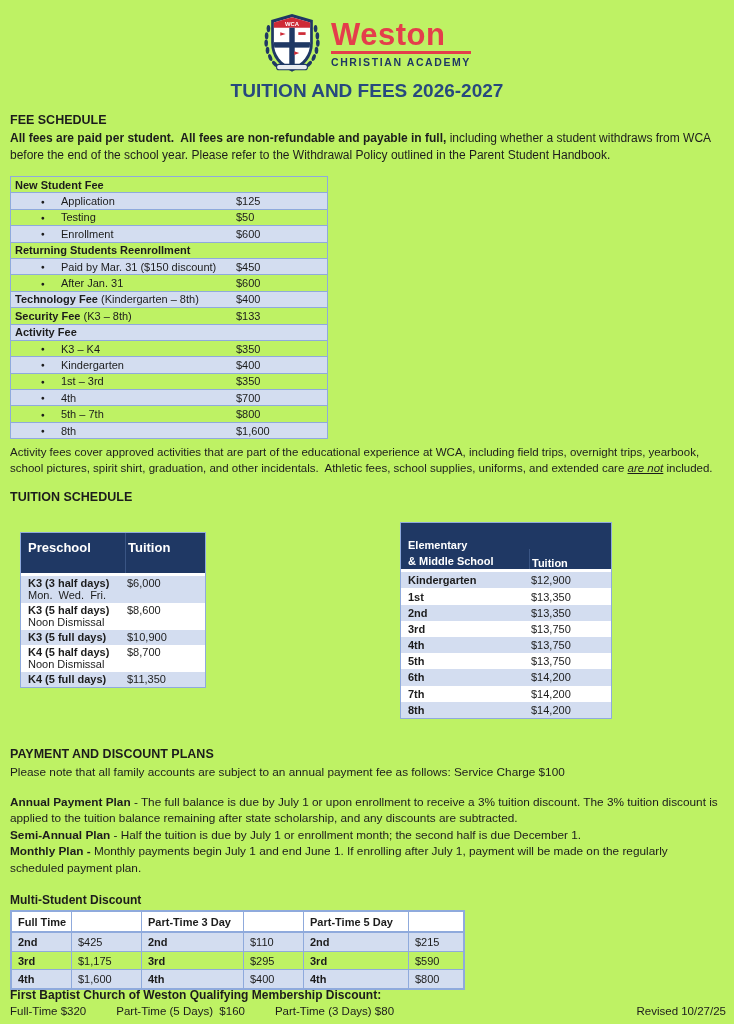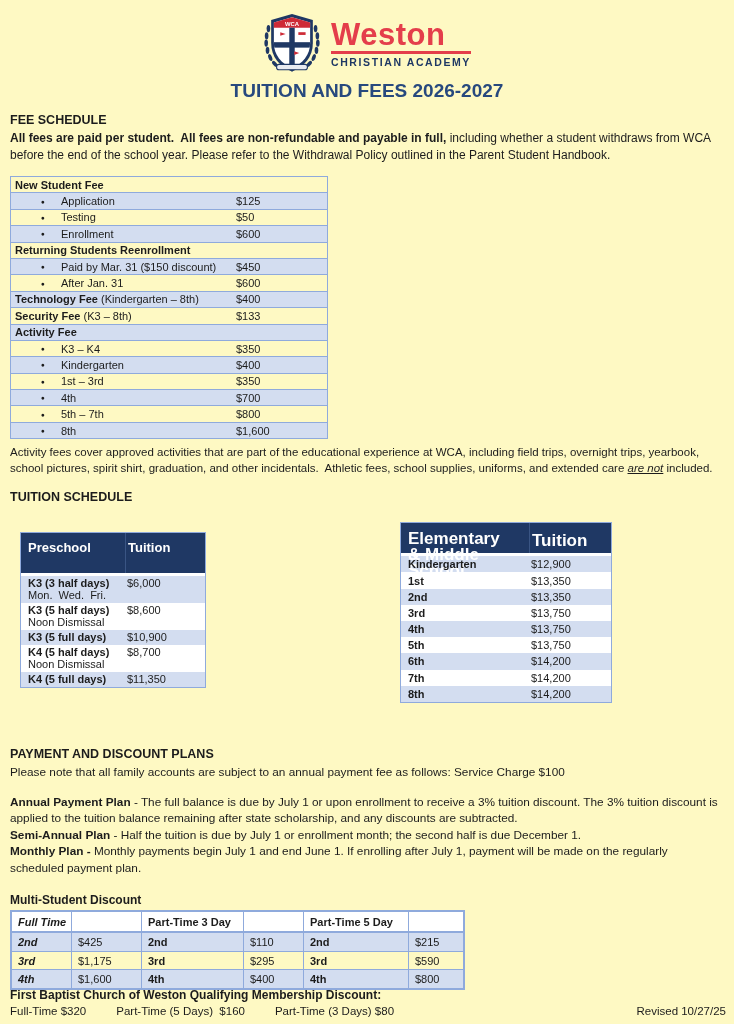--- a/index.html
+++ b/index.html
@@ -1,20 +1,20 @@
 <!DOCTYPE html>
 <html style="--navy: #1F3864; --title-blue: #27497E; --row-blue: #D3DDF0; --table-border: #8FAADC; --brand-red: #E43E4B; --text: #1C1C1C;"><head>
 <meta charset="utf-8">
 <style>
   :root{
     --navy:#1F3864; --title-blue:#27497E; --row-blue:#D3DDF0;
     --table-border:#8FAADC; --brand-red:#E43E4B; --text:#1C1C1C;
   }
   html,body{margin:0;padding:0;background:#fff;}
-  .page{width:734px;height:1024px;position:relative;background:#fef9c3;overflow:hidden;
+  .page{width:734px;height:1024px;position:relative;background:#bef264;overflow:hidden;
         font-family:"Liberation Sans",sans-serif;color:var(--text);}
   
   .hdr{padding-top:12px;display:flex;justify-content:center;align-items:center;gap:10px;}
   .logo-text{display:flex;flex-direction:column;align-items:flex-start;}
   .logo-name{color:var(--brand-red);font-weight:bold;font-size:31px;line-height:30px;letter-spacing:.5px;}
   .logo-rule{height:3px;background:var(--brand-red);width:100%;margin:1px 0 2px 0;}
   .logo-sub{color:var(--navy);font-weight:bold;font-size:10.5px;letter-spacing:1.6px;}
   .page-title{text-align:center;margin-top:4px;font-size:19px;font-weight:bold;color:var(--title-blue);}
   .content{padding:0 10px;}
   .sec-heading{font-size:12.5px;font-weight:bold;margin-top:11px;}
@@ -41,42 +41,42 @@
   .ps-head .c2{padding:7px 0 0 2px;border-left:1px solid #3A5584;flex:1;}
   .ps-body{margin-top:3px;}
   .ps-row{display:flex;font-size:11px;}
   .ps-row:nth-child(odd){background:var(--row-blue);}
   .ps-label{width:104px;padding:1px 0 2px 7px;box-sizing:border-box;}
   .ps-main{font-weight:bold;}
   .ps-sub{font-weight:normal;white-space:pre-wrap;}
   .ps-sub:empty{display:none;}
   .ps-amt{padding-top:1px;flex:1;padding-left:2px;}
   .el-table{position:absolute;left:390px;top:18px;width:210px;border:1.5px solid var(--table-border);background:#fff;}
-  .el-head{display:flex;background:var(--navy);color:#fff;font-weight:bold;font-size:17px;height:30px;box-sizing:border-box;}
+  .el-head{display:flex;background:var(--navy);color:#fff;font-weight:bold;font-size:11px;height:46px;box-sizing:border-box;align-items:flex-end;}
   .el-head .c1{width:128px;padding:8px 0 0 7px;line-height:16px;box-sizing:border-box;}
   .el-head .c2{padding:8px 0 0 2px;border-left:1px solid #3A5584;flex:1;}
   .el-body{margin-top:3px;}
   .el-row{display:flex;height:16.2px;align-items:center;font-size:11px;}
   .el-row:nth-child(odd){background:var(--row-blue);}
   .el-label{width:128px;padding-left:7px;font-weight:bold;box-sizing:border-box;}
   .el-amt{flex:1;padding-left:2px;}
   
   .plans p{margin:0;font-size:11.8px;line-height:16.5px;white-space:pre-wrap;}
   .plans{margin-top:13px;}
   .plans .b{font-weight:bold;}
   .ms-heading{font-weight:bold;font-size:12px;margin-top:17px;}
   
   .ms-table{width:455px;border:2px solid var(--table-border);margin-top:3px;box-sizing:border-box;}
   .ms-row{display:flex;font-size:11px;height:17.5px;align-items:center;border-bottom:1px solid var(--table-border);}
   .ms-row.head{font-weight:bold;height:19px;border-bottom:2px solid var(--table-border);background:#fff;}
   .ms-row:last-child{border-bottom:none;}
   .ms-body .ms-row:nth-child(odd){background:var(--row-blue);}
   .ms-cell{box-sizing:border-box;padding-left:6px;border-right:1px solid var(--table-border);height:100%;display:flex;align-items:center;}
   .ms-cell.gb{font-weight:bold;}
-  .w1{width:60px;font-style:italic;} .w2{width:70px;} .w3{width:102px;} .w4{width:60px;} .w5{width:105px;} .w6{flex:1;border-right:none;}
+  .w1{width:60px;} .w2{width:70px;} .w3{width:102px;} .w4{width:60px;} .w5{width:105px;} .w6{flex:1;border-right:none;}
   
   .footer{position:absolute;left:10px;right:8px;bottom:7px;}
   .church{font-weight:bold;font-size:12px;}
   .fitems{display:flex;font-size:11.5px;margin-top:3px;white-space:pre-wrap;}
   .fitems .fi{margin-right:30px;}
   .revised{margin-left:auto;margin-right:0;}
   
   .crest{display:block;}
 </style>
 </head>

